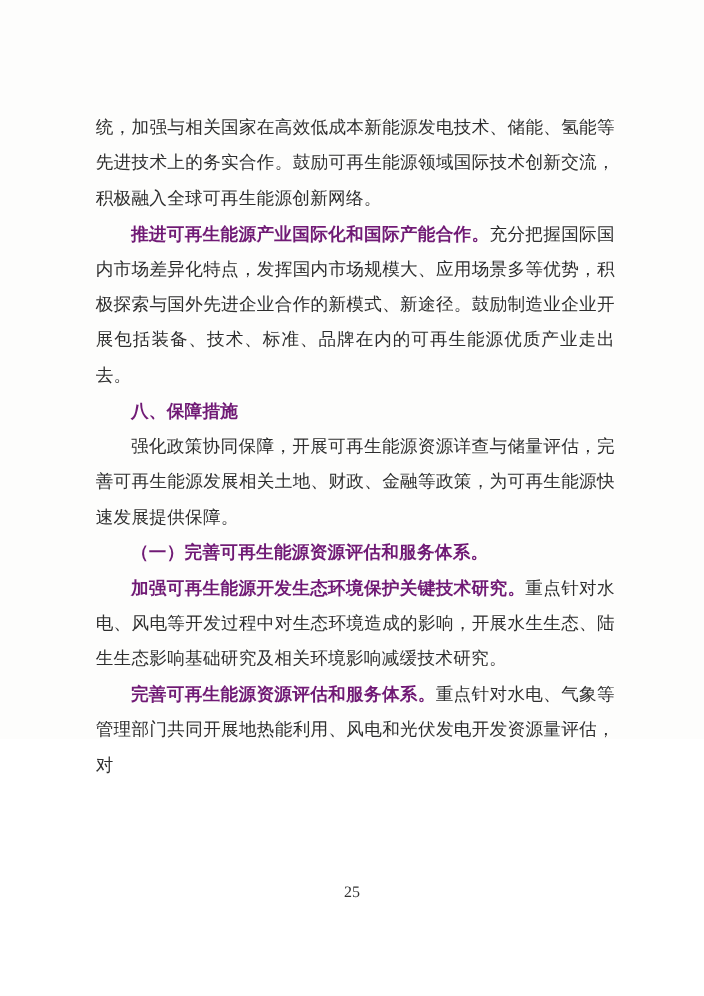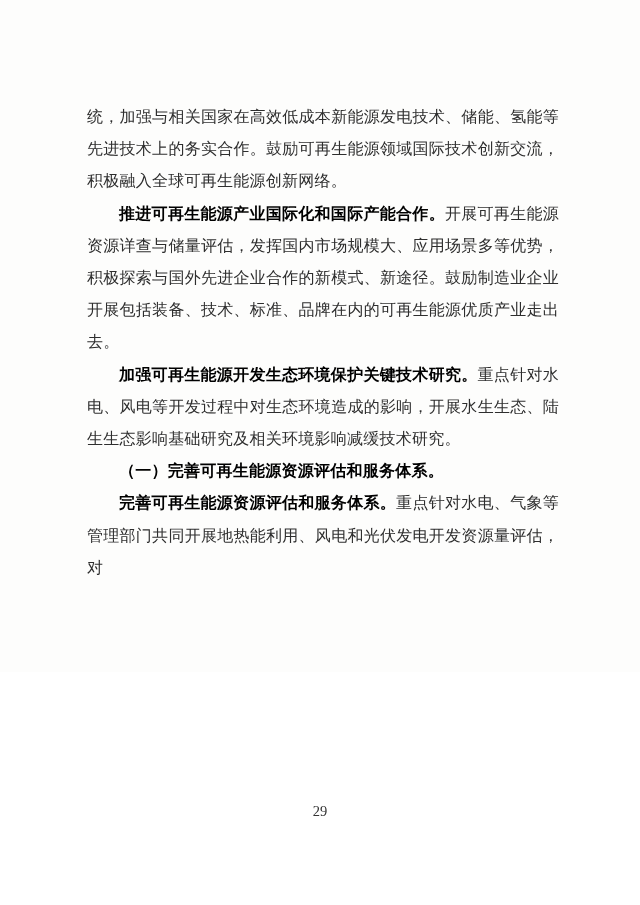--- a/index.html
+++ b/index.html
@@ -34,21 +34,21 @@
     text-align: justify;
     text-justify: inter-character;
     word-break: break-all;
     color: #2e2e2e;
   }
   .para.indent {
     text-indent: 2em;
   }
   .para .bold {
     font-weight: 700;
-    color: #000000;
+    color: #701a75;
   }
   .para.heading {
     font-family: "Liberation Sans", "DejaVu Sans", sans-serif;
     font-weight: 700;
     color: #252525;
   }
   .para.subheading .bold {
     font-weight: 700;
   }
   .page-number {
@@ -63,19 +63,21 @@
     color: #333333;
     font-family: "Liberation Serif", "DejaVu Serif", serif;
   }
 </style>
 </head>
 <body>
 
 <div class="page">
   <div class="content">
       <div class="para body"><span>统，加强与相关国家在高效低成本新能源发电技术、储能、氢能等先进技术上的务实合作。鼓励可再生能源领域国际技术创新交流，积极融入全球可再生能源创新网络。</span></div>
-      <div class="para body indent"><span class="bold">推进可再生能源产业国际化和国际产能合作。</span><span>开展可再生能源资源详查与储量评估，发挥国内市场规模大、应用场景多等优势，积极探索与国外先进企业合作的新模式、新途径。鼓励制造业企业开展包括装备、技术、标准、品牌在内的可再生能源优质产业走出去。</span></div>
+      <div class="para body indent"><span class="bold">推进可再生能源产业国际化和国际产能合作。</span><span>充分把握国际国内市场差异化特点，发挥国内市场规模大、应用场景多等优势，积极探索与国外先进企业合作的新模式、新途径。鼓励制造业企业开展包括装备、技术、标准、品牌在内的可再生能源优质产业走出去。</span></div>
+      <div class="para heading indent"><span class="bold">八、保障措施</span></div>
+      <div class="para body indent"><span>强化政策协同保障，开展可再生能源资源详查与储量评估，完善可再生能源发展相关土地、财政、金融等政策，为可再生能源快速发展提供保障。</span></div>
+      <div class="para subheading indent"><span class="bold">（一）完善可再生能源资源评估和服务体系。</span></div>
       <div class="para body indent"><span class="bold">加强可再生能源开发生态环境保护关键技术研究。</span><span>重点针对水电、风电等开发过程中对生态环境造成的影响，开展水生生态、陆生生态影响基础研究及相关环境影响减缓技术研究。</span></div>
-      <div class="para subheading indent"><span class="bold">（一）完善可再生能源资源评估和服务体系。</span></div>
       <div class="para body indent"><span class="bold">完善可再生能源资源评估和服务体系。</span><span>重点针对水电、气象等管理部门共同开展地热能利用、风电和光伏发电开发资源量评估，对</span></div>
     </div>
-  <div class="page-number">29</div>
+  <div class="page-number">25</div>
 </div>
 
 </body></html>

